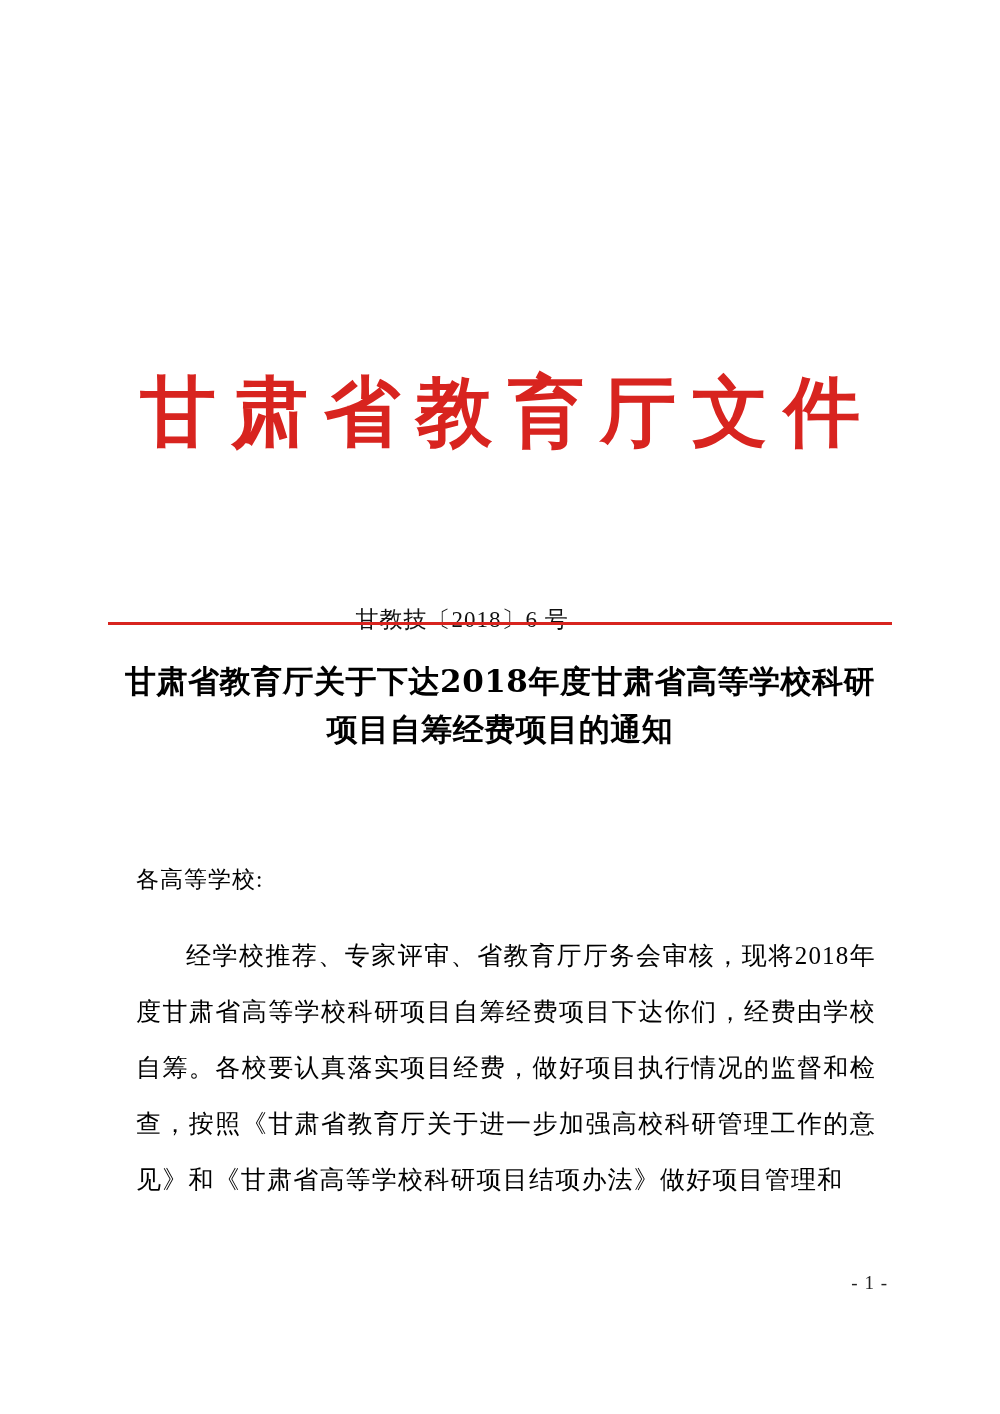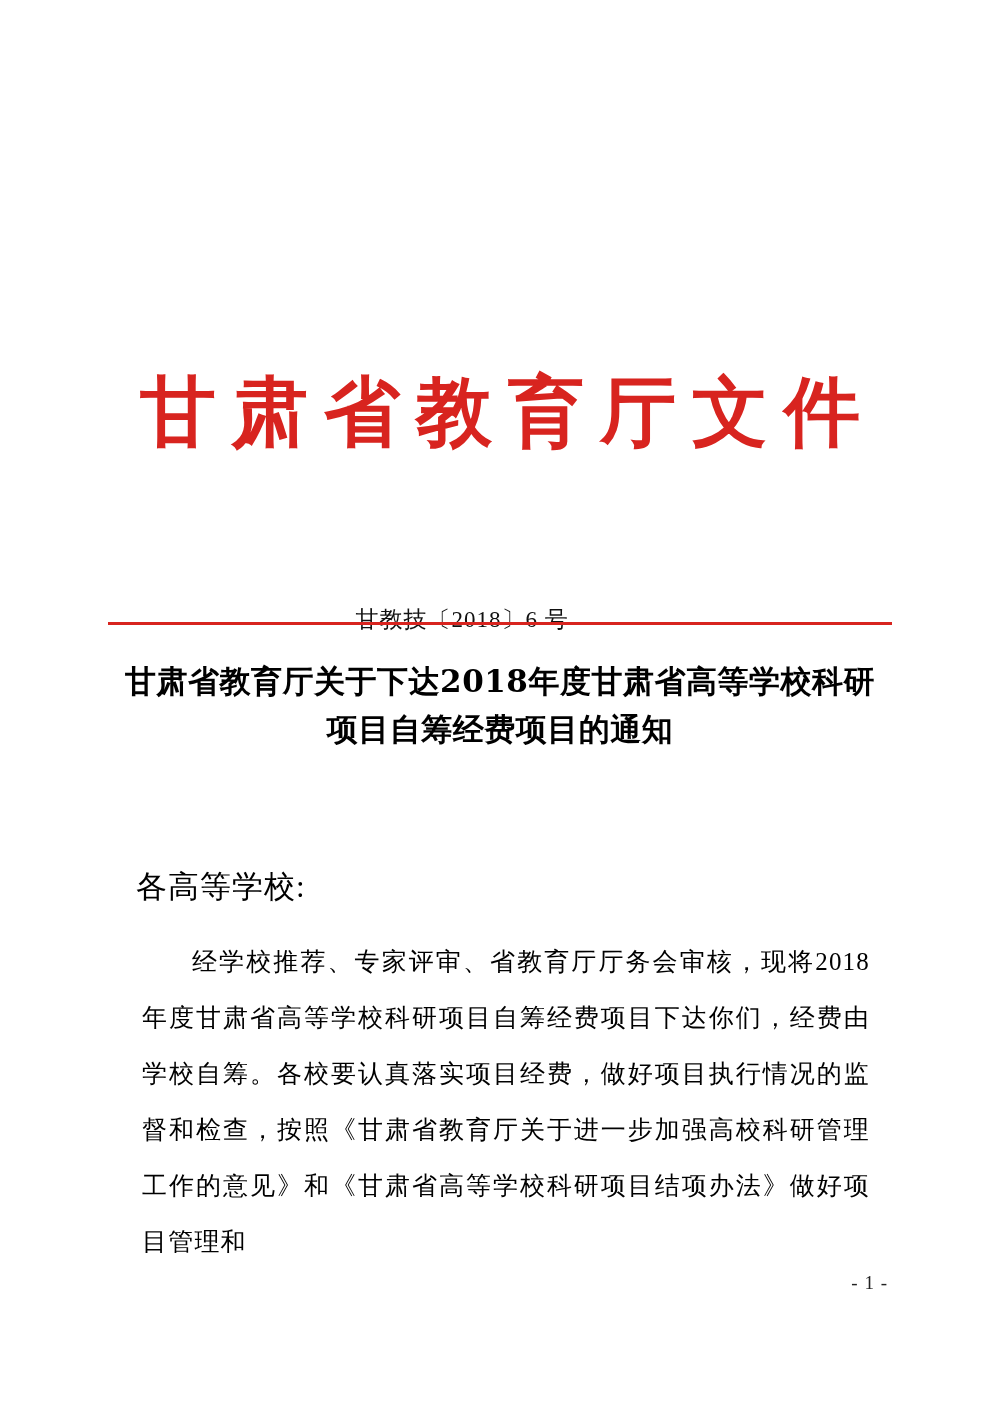--- a/index.html
+++ b/index.html
@@ -65,37 +65,37 @@
     font-size: 31px;
     font-weight: bold;
     line-height: 1.55;
     letter-spacing: 0.5px;
     font-family: "DejaVu Serif", "Liberation Serif", serif;
   }
   .salutation {
     position: absolute;
     top: 862px;
     left: 136px;
-    font-size: 31px;
+    font-size: 23px;
     letter-spacing: 1px;
     line-height: 1.6;
   }
   .body-text {
     position: absolute;
     top: 928px;
     left: 136px;
     width: 740px;
     font-size: 25px;
     line-height: 56px;
     letter-spacing: 1.2px;
     text-align: justify;
     text-justify: inter-ideograph;
   }
   .body-text p {
-    margin: 6px;
+    margin: 0;
     text-indent: 2em;
   }
   .page-number {
     position: absolute;
     top: 1272px;
     left: 0;
     width: 1000px;
     text-align: right;
     padding-right: 112px;
     box-sizing: border-box;

